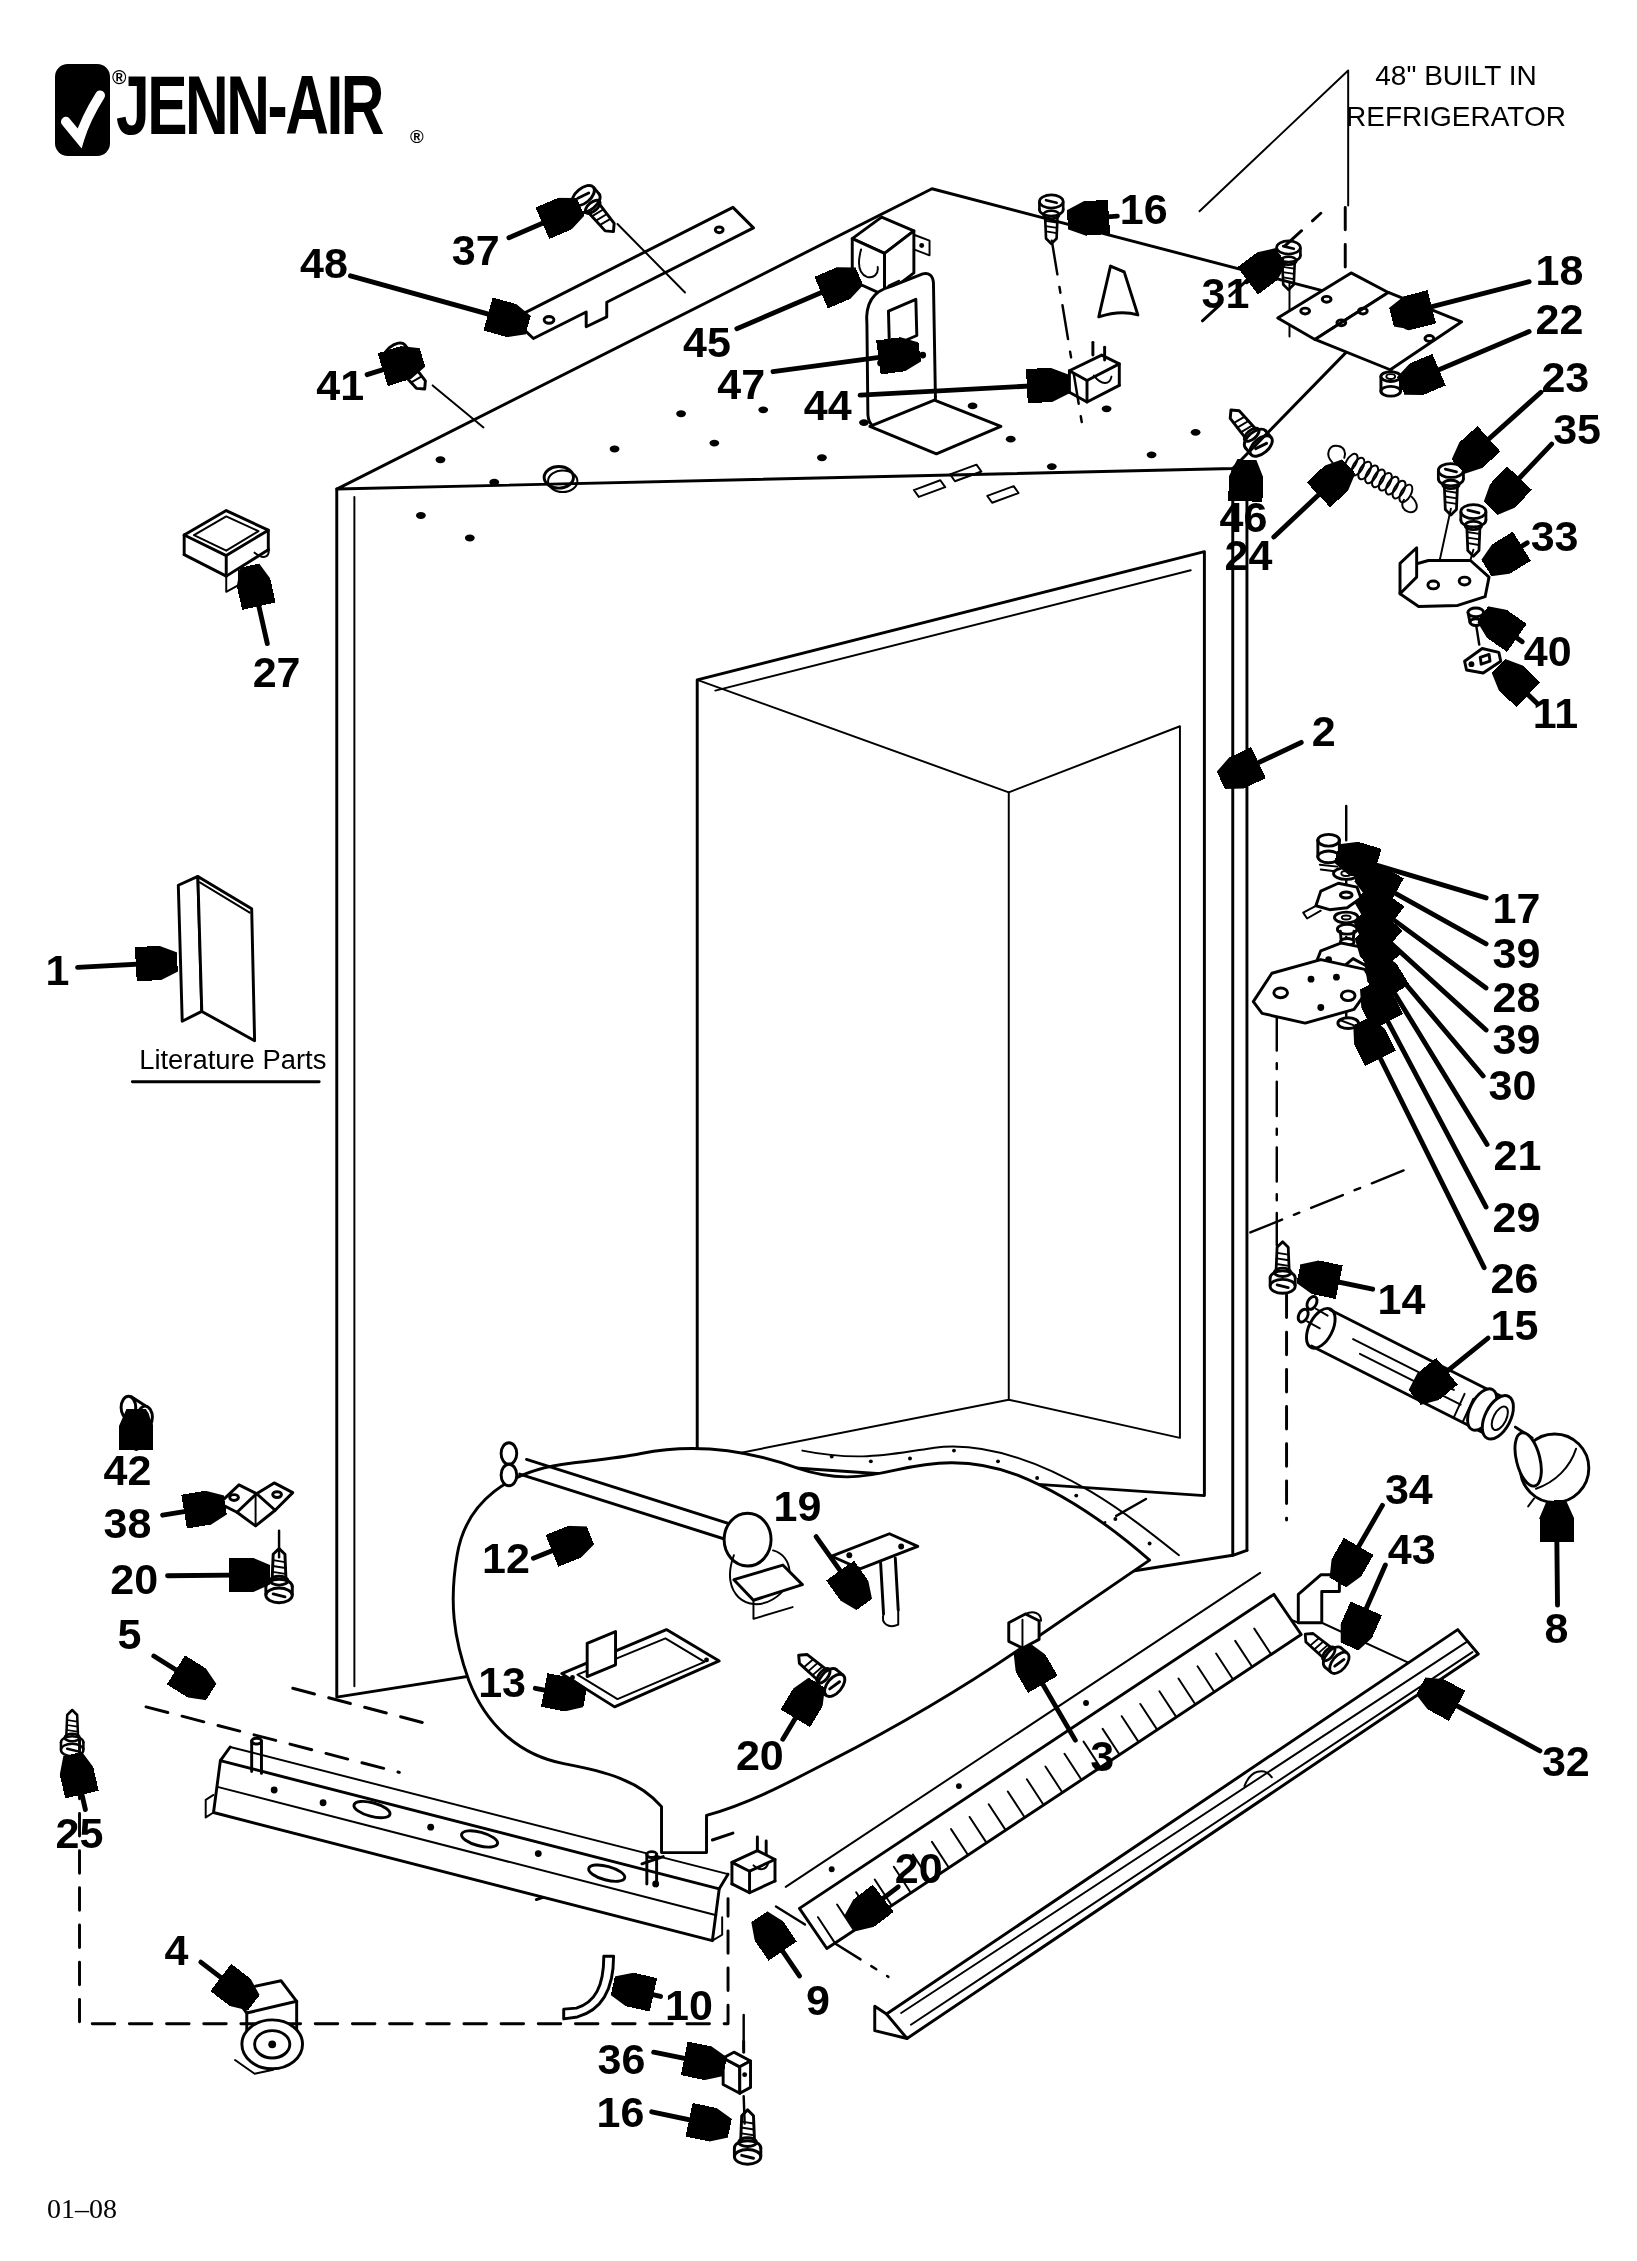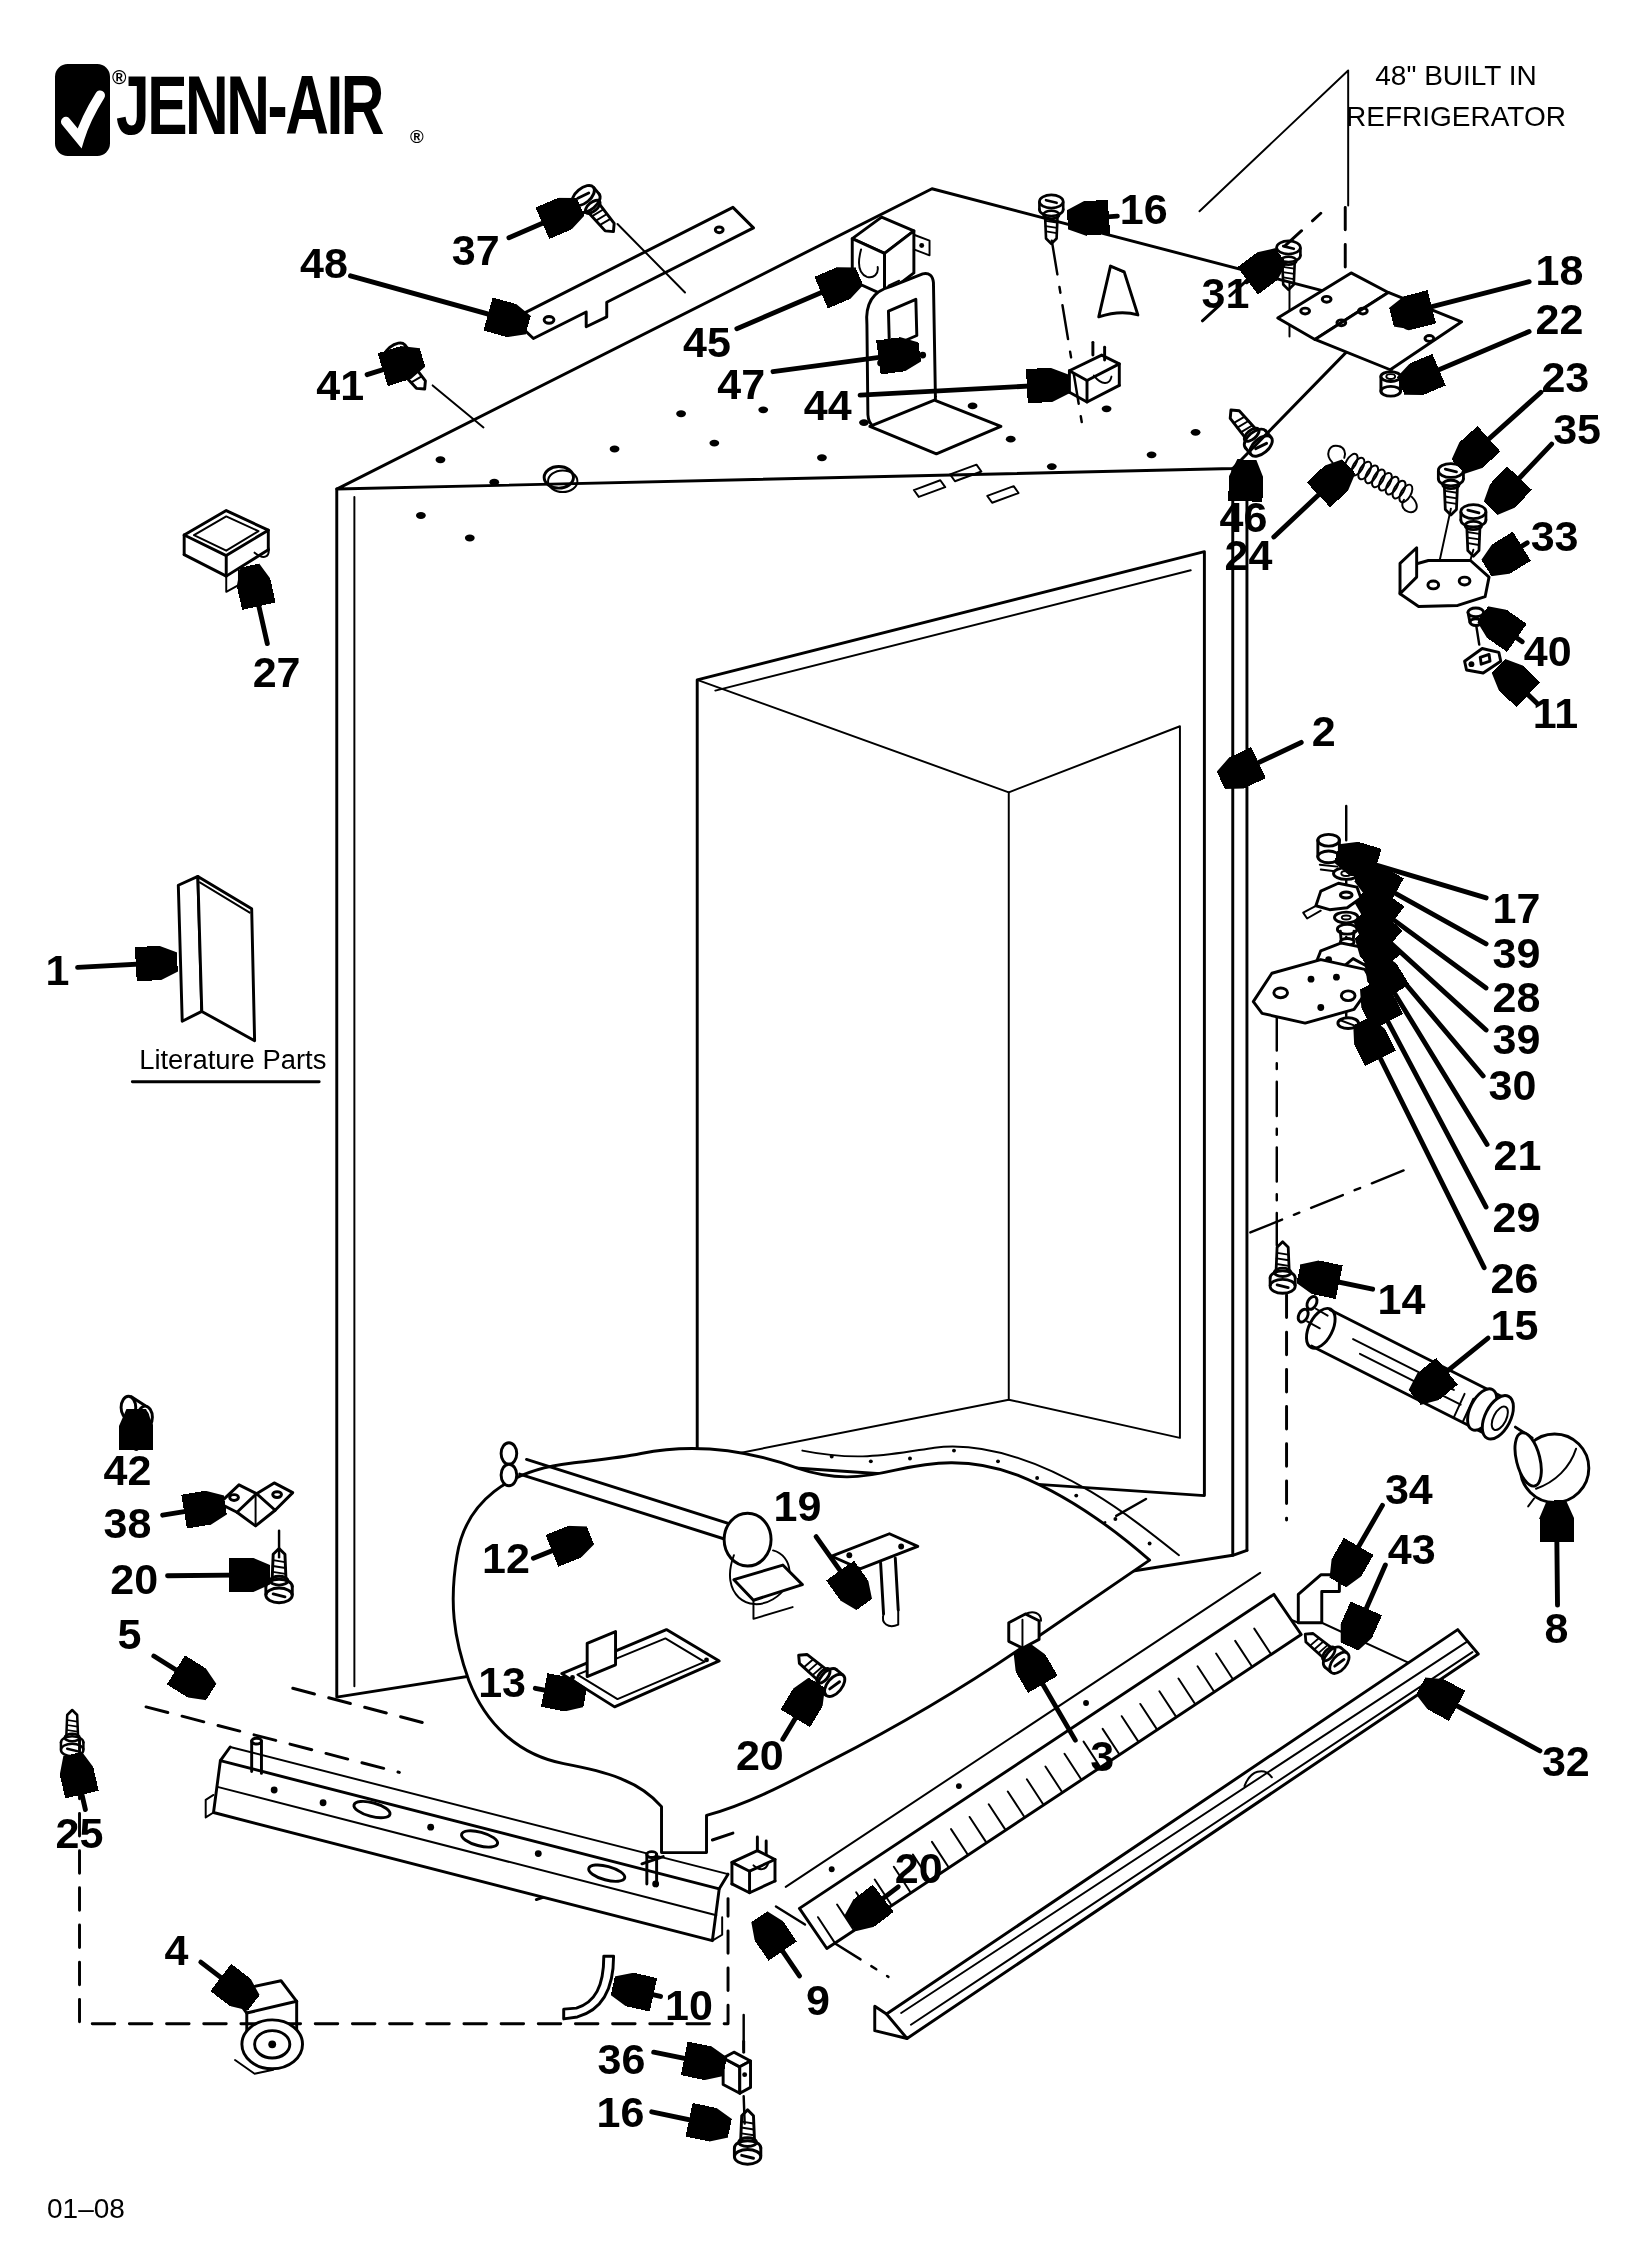--- a/index.html
+++ b/index.html
@@ -8,21 +8,21 @@
   
   .logo-mark{position:absolute;left:55px;top:64px;width:55px;height:92px;
              background:#000;border-radius:12.7px;}
   .logo-reg{position:absolute;left:112px;top:66px;font-size:19.6px;font-weight:700;}
   .brand{position:absolute;left:116px;top:61px;font-size:84px;font-weight:700;
          letter-spacing:-3.4px;transform:scaleX(0.72);transform-origin:left top;
          white-space:nowrap;line-height:1.05;}
   .brand-reg{position:absolute;left:410px;top:126px;font-size:18.6px;font-weight:700;}
   .title-block{position:absolute;left:1338px;top:55px;width:236px;text-align:center;
                font-size:28px;line-height:41px;font-weight:400;}
-  .footer{position:absolute;left:47px;top:2193px;font-size:28px;font-weight:400;}
+  .footer{position:absolute;left:47px;top:2193px;font-size:28px;font-weight:400;font-family:Liberation Serif, serif;}
   
   .diagram{position:absolute;left:0;top:0;width:1638px;height:2261px;}
   .diagram path,.diagram line,.diagram ellipse,.diagram circle,.diagram polyline,.diagram rect{
       fill:none;stroke:#000;stroke-width:6;stroke-linecap:round;stroke-linejoin:round;}
   .diagram .wf{fill:#fff;}
   .diagram .thin{stroke-width:4;}
   .diagram .dash{stroke-dasharray:46 30;stroke-width:6;}
   .diagram .dashdot{stroke-dasharray:70 26 12 26;stroke-width:5;}
   .diagram .dot{fill:#000;stroke:none;}
   .diagram .arr{stroke-width:10;marker-end:url(#ah);}

